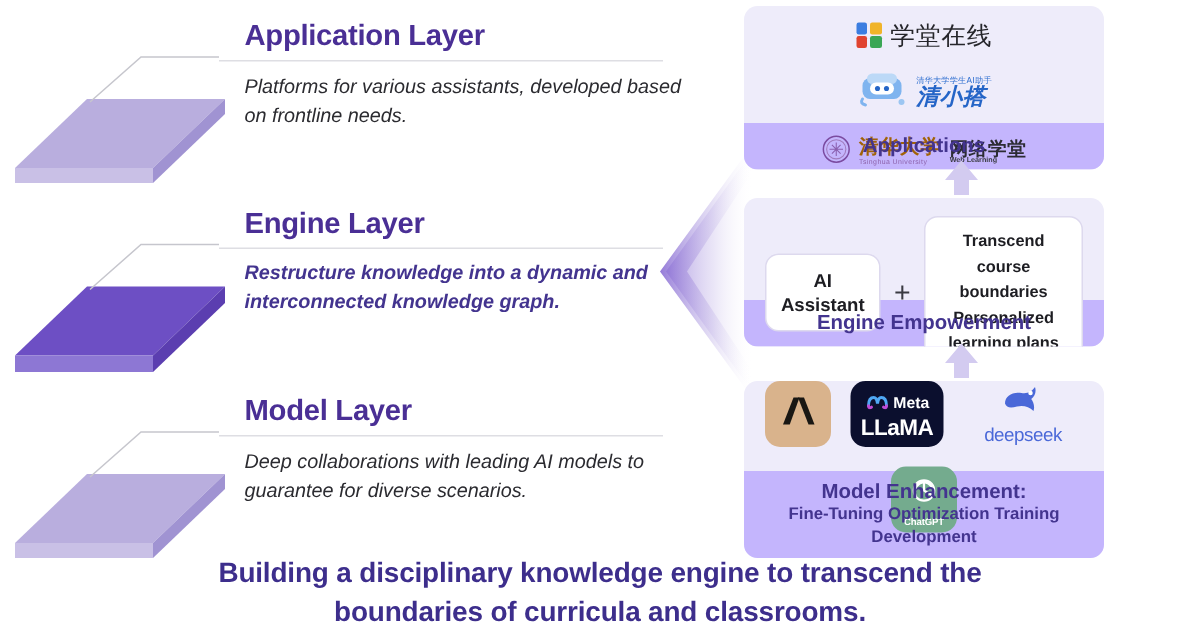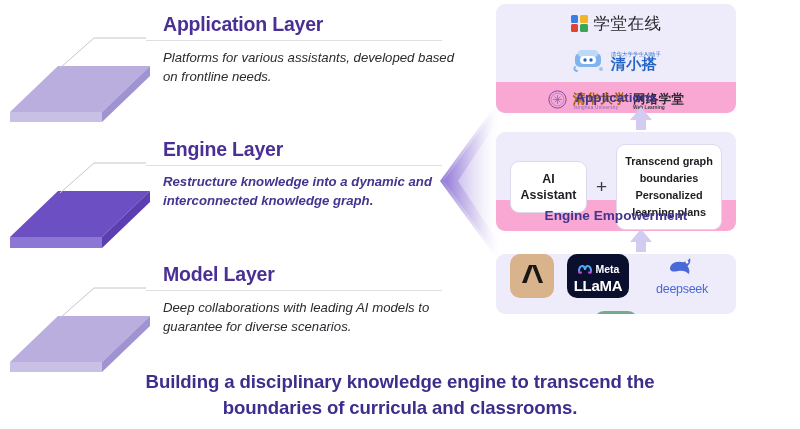--- a/index.html
+++ b/index.html
@@ -65,21 +65,21 @@
     overflow: hidden;
     background: #eeecfa;
   }
   .panel-body {
     display: flex;
     flex-wrap: wrap;
     align-items: center;
     justify-content: center;
   }
   .panel-footer {
-    background: #f9a8d4;
+    background: #c4b5fd;
     text-align: center;
     color: #43348f;
     font-weight: bold;
     line-height: 1.28;
   }
   .panel-footer .f1 { font-size: 13.6px; }
   .panel-footer .f2 { font-size: 11.2px; }
 
   
   #panel-applications { top: 4px; }
@@ -172,20 +172,21 @@
     color: #2f6fd0;
     letter-spacing: 0.2px;
     display: block;
   }
   .logo-qxd-big {
     font-size: 15px;
     color: #2565c7;
     font-weight: bold;
     display: block;
     letter-spacing: 0.5px;
+    font-style: italic;
   }
 
   .logo-tsinghua-text { line-height: 1.05; text-align: left; }
   .tsinghua-cn {
     font-size: 13px;
     color: #a16207;
     font-family: "DejaVu Serif", serif;
     font-weight: bold;
     letter-spacing: 0.6px;
     display: block;
@@ -446,21 +447,21 @@
   </div>
 
   <div class="panel" id="panel-engine">
     <div class="panel-body">
       <div class="chip chip-assistant">
         <div>AI</div>
         <div>Assistant</div>
       </div>
       <div class="plus">+</div>
       <div class="chip chip-benefits">
-        <div>Transcend graph boundaries</div>
+        <div>Transcend course boundaries</div>
         <div>Personalized learning plans</div>
       </div>
     </div>
     <div class="panel-footer">
       <span class="f1">Engine Empowerment</span>
     </div>
   </div>
 
   <div class="up-arrow" style="top:227px;">
     <svg width="26" height="26" viewBox="0 0 26 26">
@@ -517,20 +518,24 @@
                 <path d="M17.6 8.4 a6.8 6.8 0 0 0 -11.2 7.2"></path>
                 <path d="M12 5.2 L12 12 L17.8 15.4"></path>
               </g>
             </svg>
           </span>
           <span class="chatgpt-word">ChatGPT</span>
         </span>
       </div>
 
     </div>
+    <div class="panel-footer">
+      <div class="f1">Model Enhancement:</div>
+      <div class="f2">Fine-Tuning Optimization Training Development</div>
+    </div>
   </div>
 
   <div id="caption">
     <div>Building a disciplinary knowledge engine to transcend the</div>
     <div>boundaries of curricula and classrooms.</div>
   </div>
 
 </div>
 
 </body></html>

